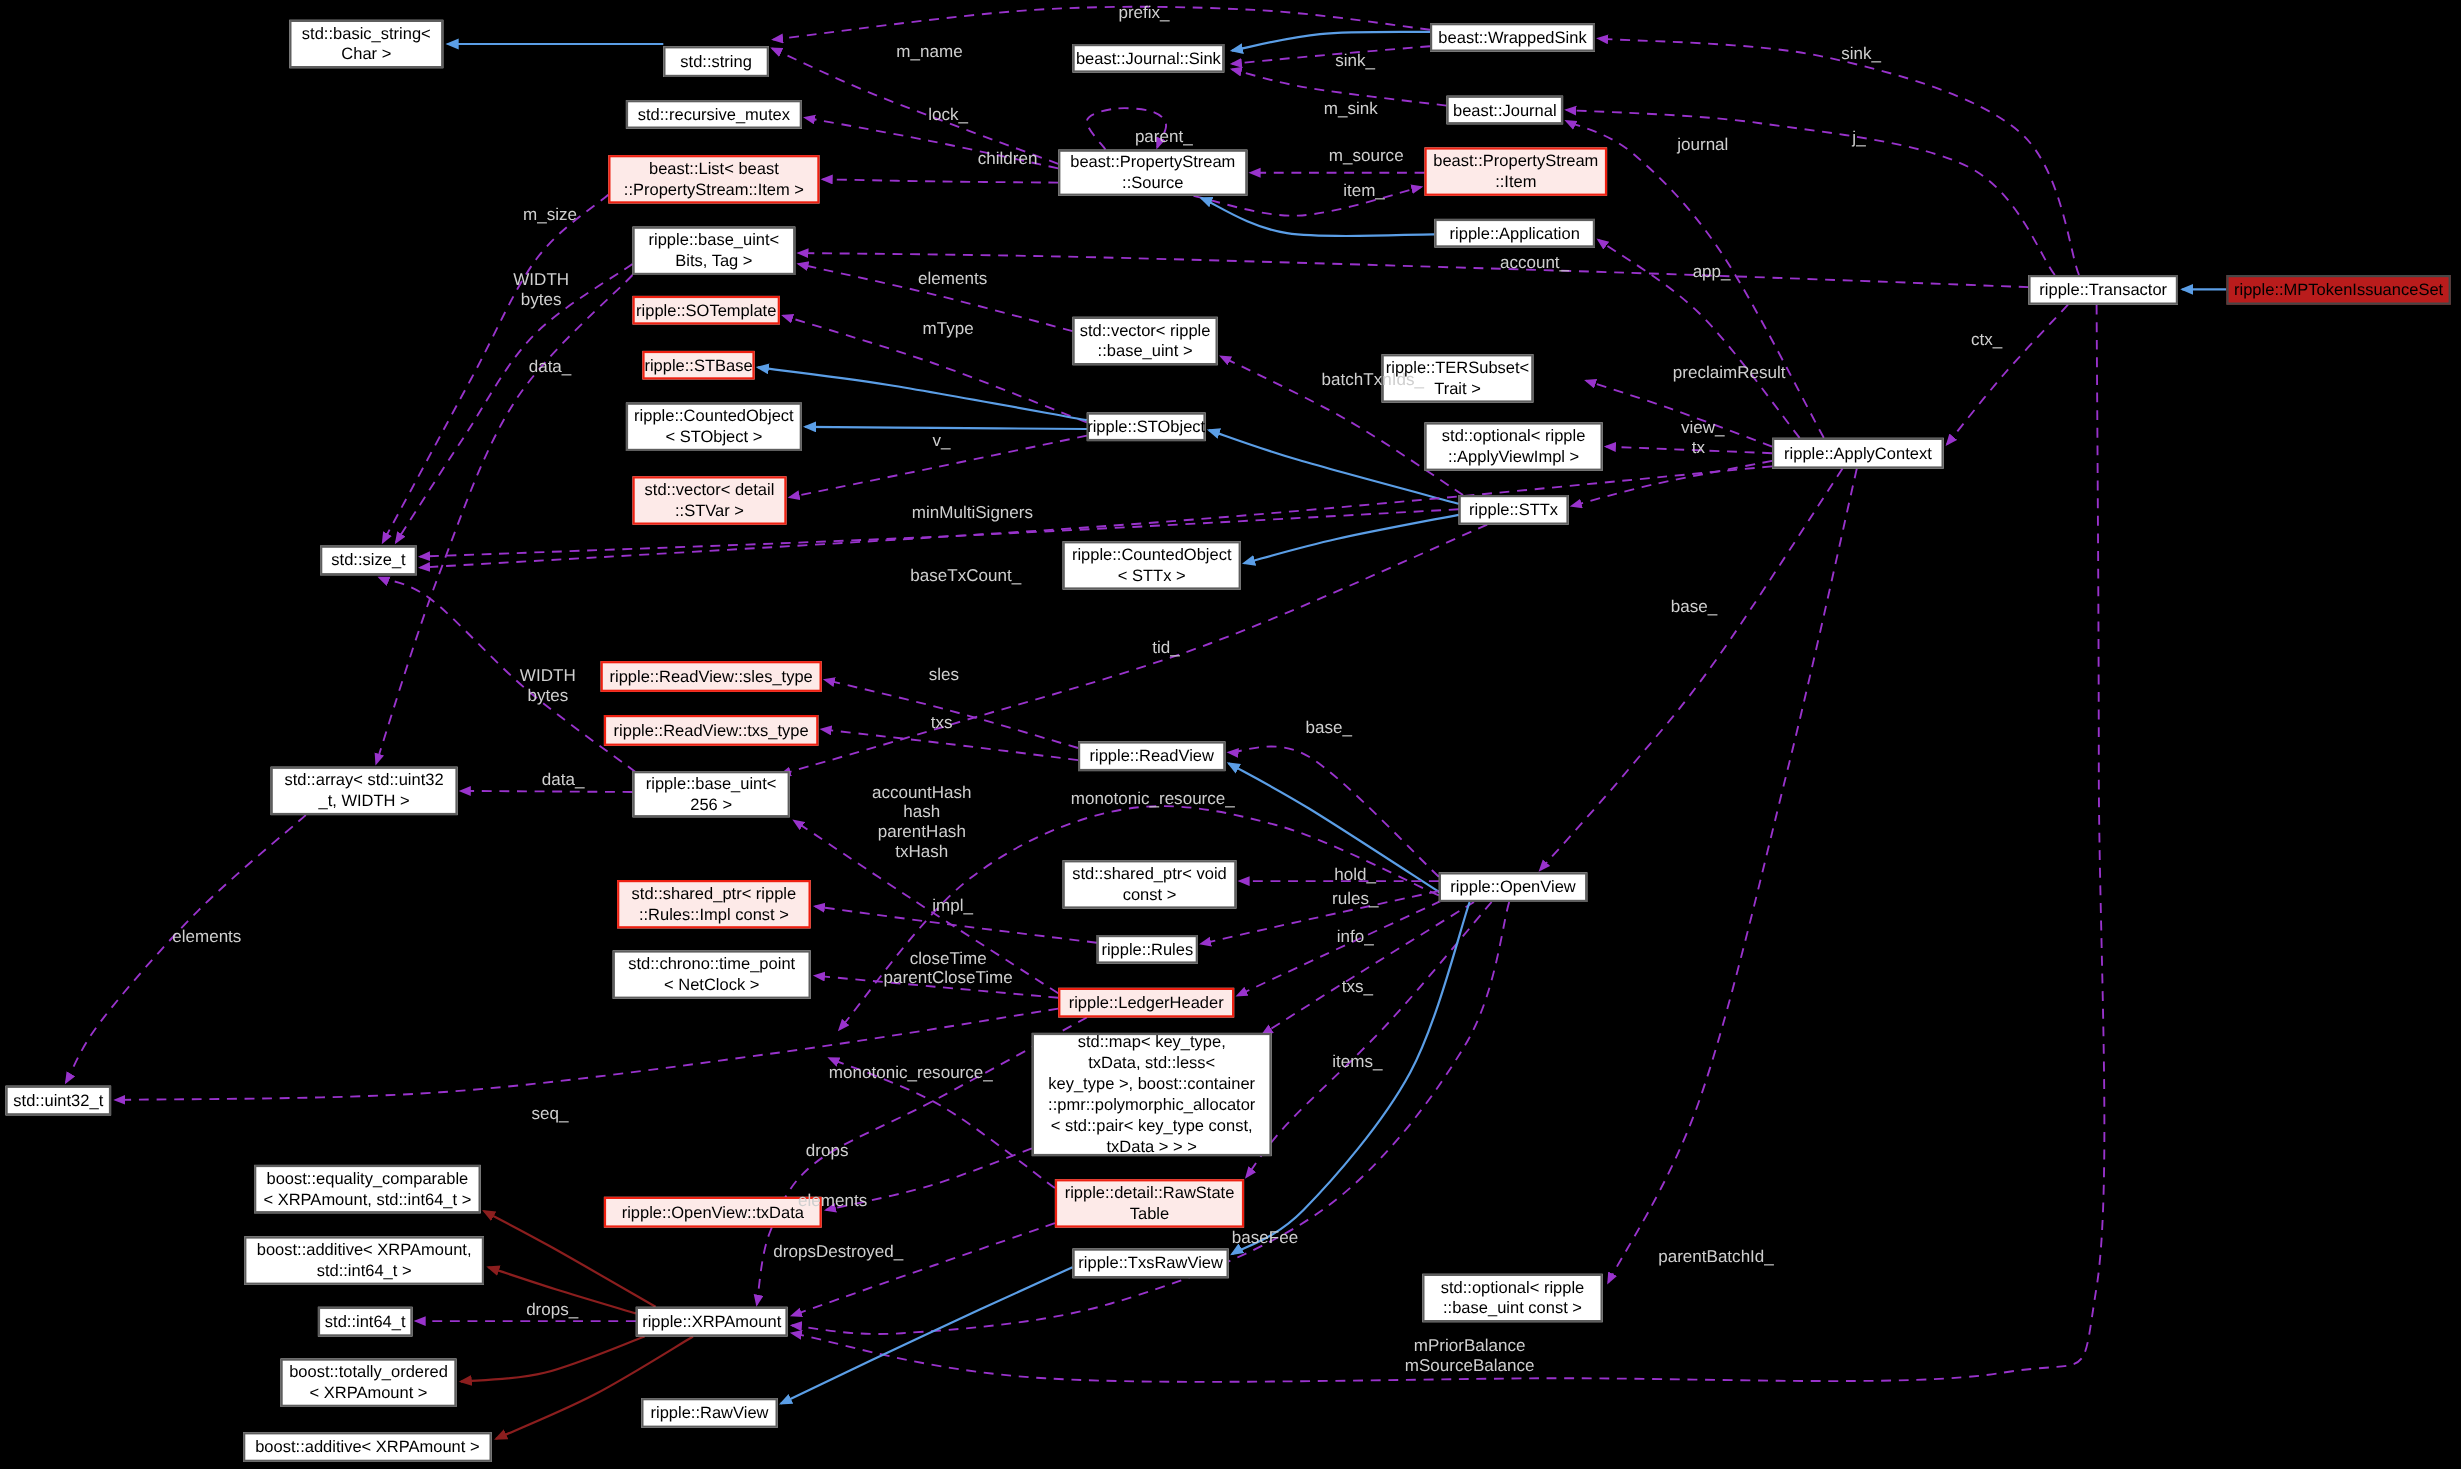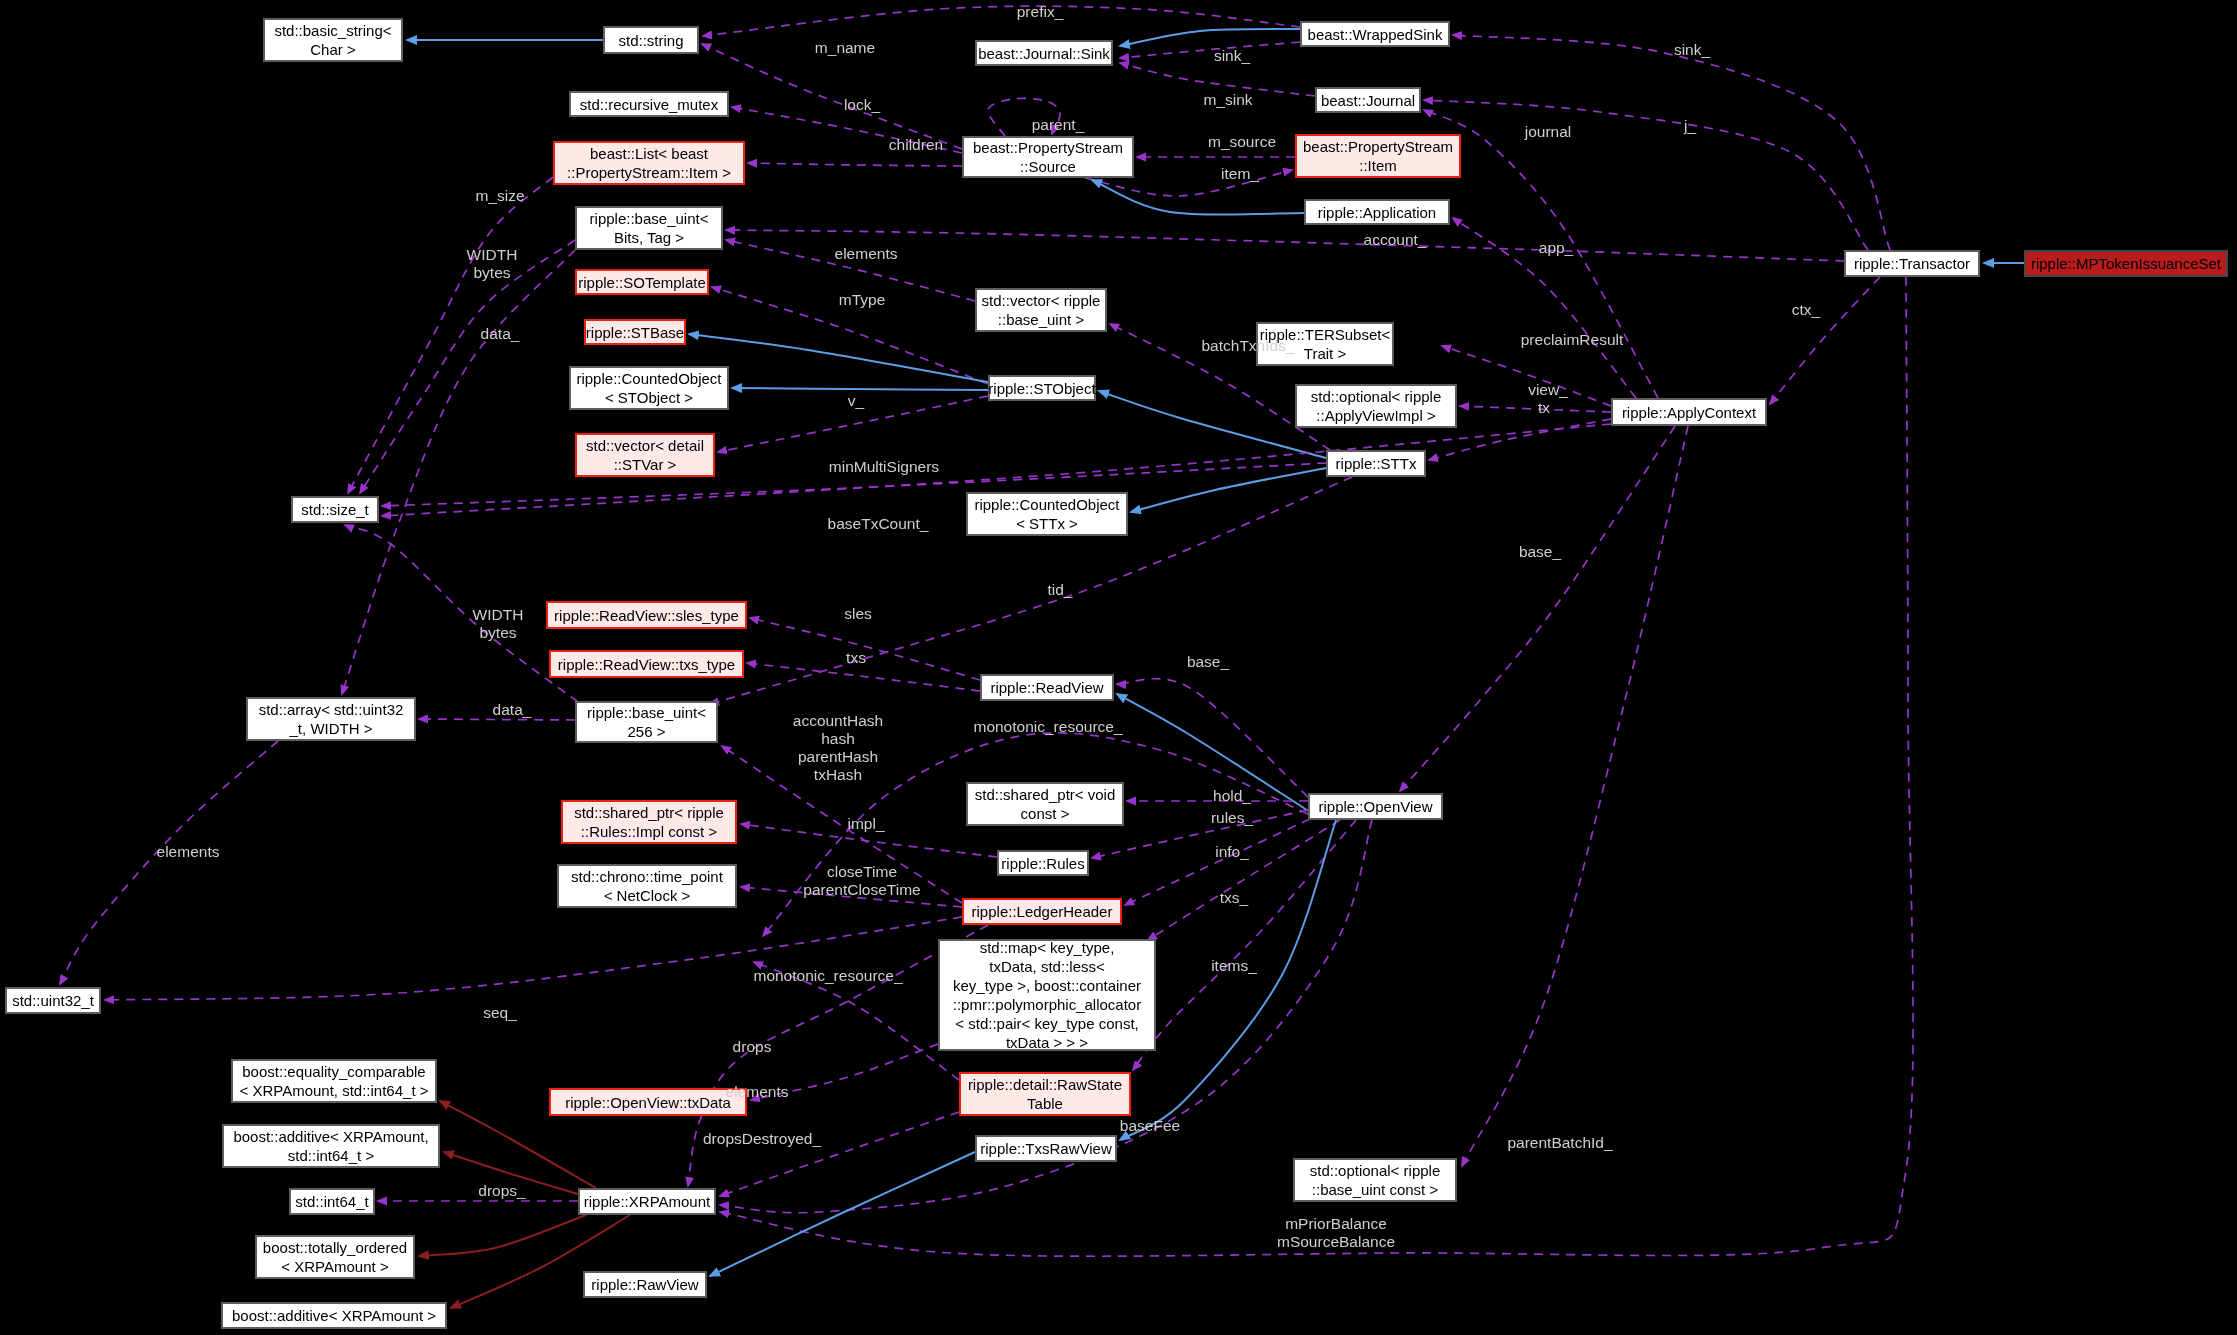--- a/index.html
+++ b/index.html
@@ -156,21 +156,21 @@
     <div class="edge-label" style="left: 502px; top: 1191px;">drops_</div>
     <div class="edge-label" style="left: 1150px; top: 1126px;">baseFee</div>
     <div class="edge-label" style="left: 1336px; top: 1233px;">mPriorBalance
 mSourceBalance</div>
     <div class="edge-label" style="left: 1560px; top: 1143px;">parentBatchId_</div>
     <div class="edge-label" style="left: 188px; top: 852px;">elements</div>
     <div class="node plain" style="left: 263px; top: 18px; width: 140px; height: 44px;">
       <div>std::basic_string&lt;</div>
       <div>Char &gt;</div>
     </div>
-    <div class="node plain" style="left: 603px; top: 26px; width: 96px; height: 28px;">
+    <div class="node plain" style="left: 603px; top: 42px; width: 96px; height: 28px;">
       <div>std::string</div>
     </div>
     <div class="node plain" style="left: 975px; top: 40px; width: 138px; height: 26px;">
       <div>beast::Journal::Sink</div>
     </div>
     <div class="node plain" style="left: 1300px; top: 21px; width: 150px; height: 26px;">
       <div>beast::WrappedSink</div>
     </div>
     <div class="node plain" style="left: 1315px; top: 87px; width: 106px; height: 26px;">
       <div>beast::Journal</div>

